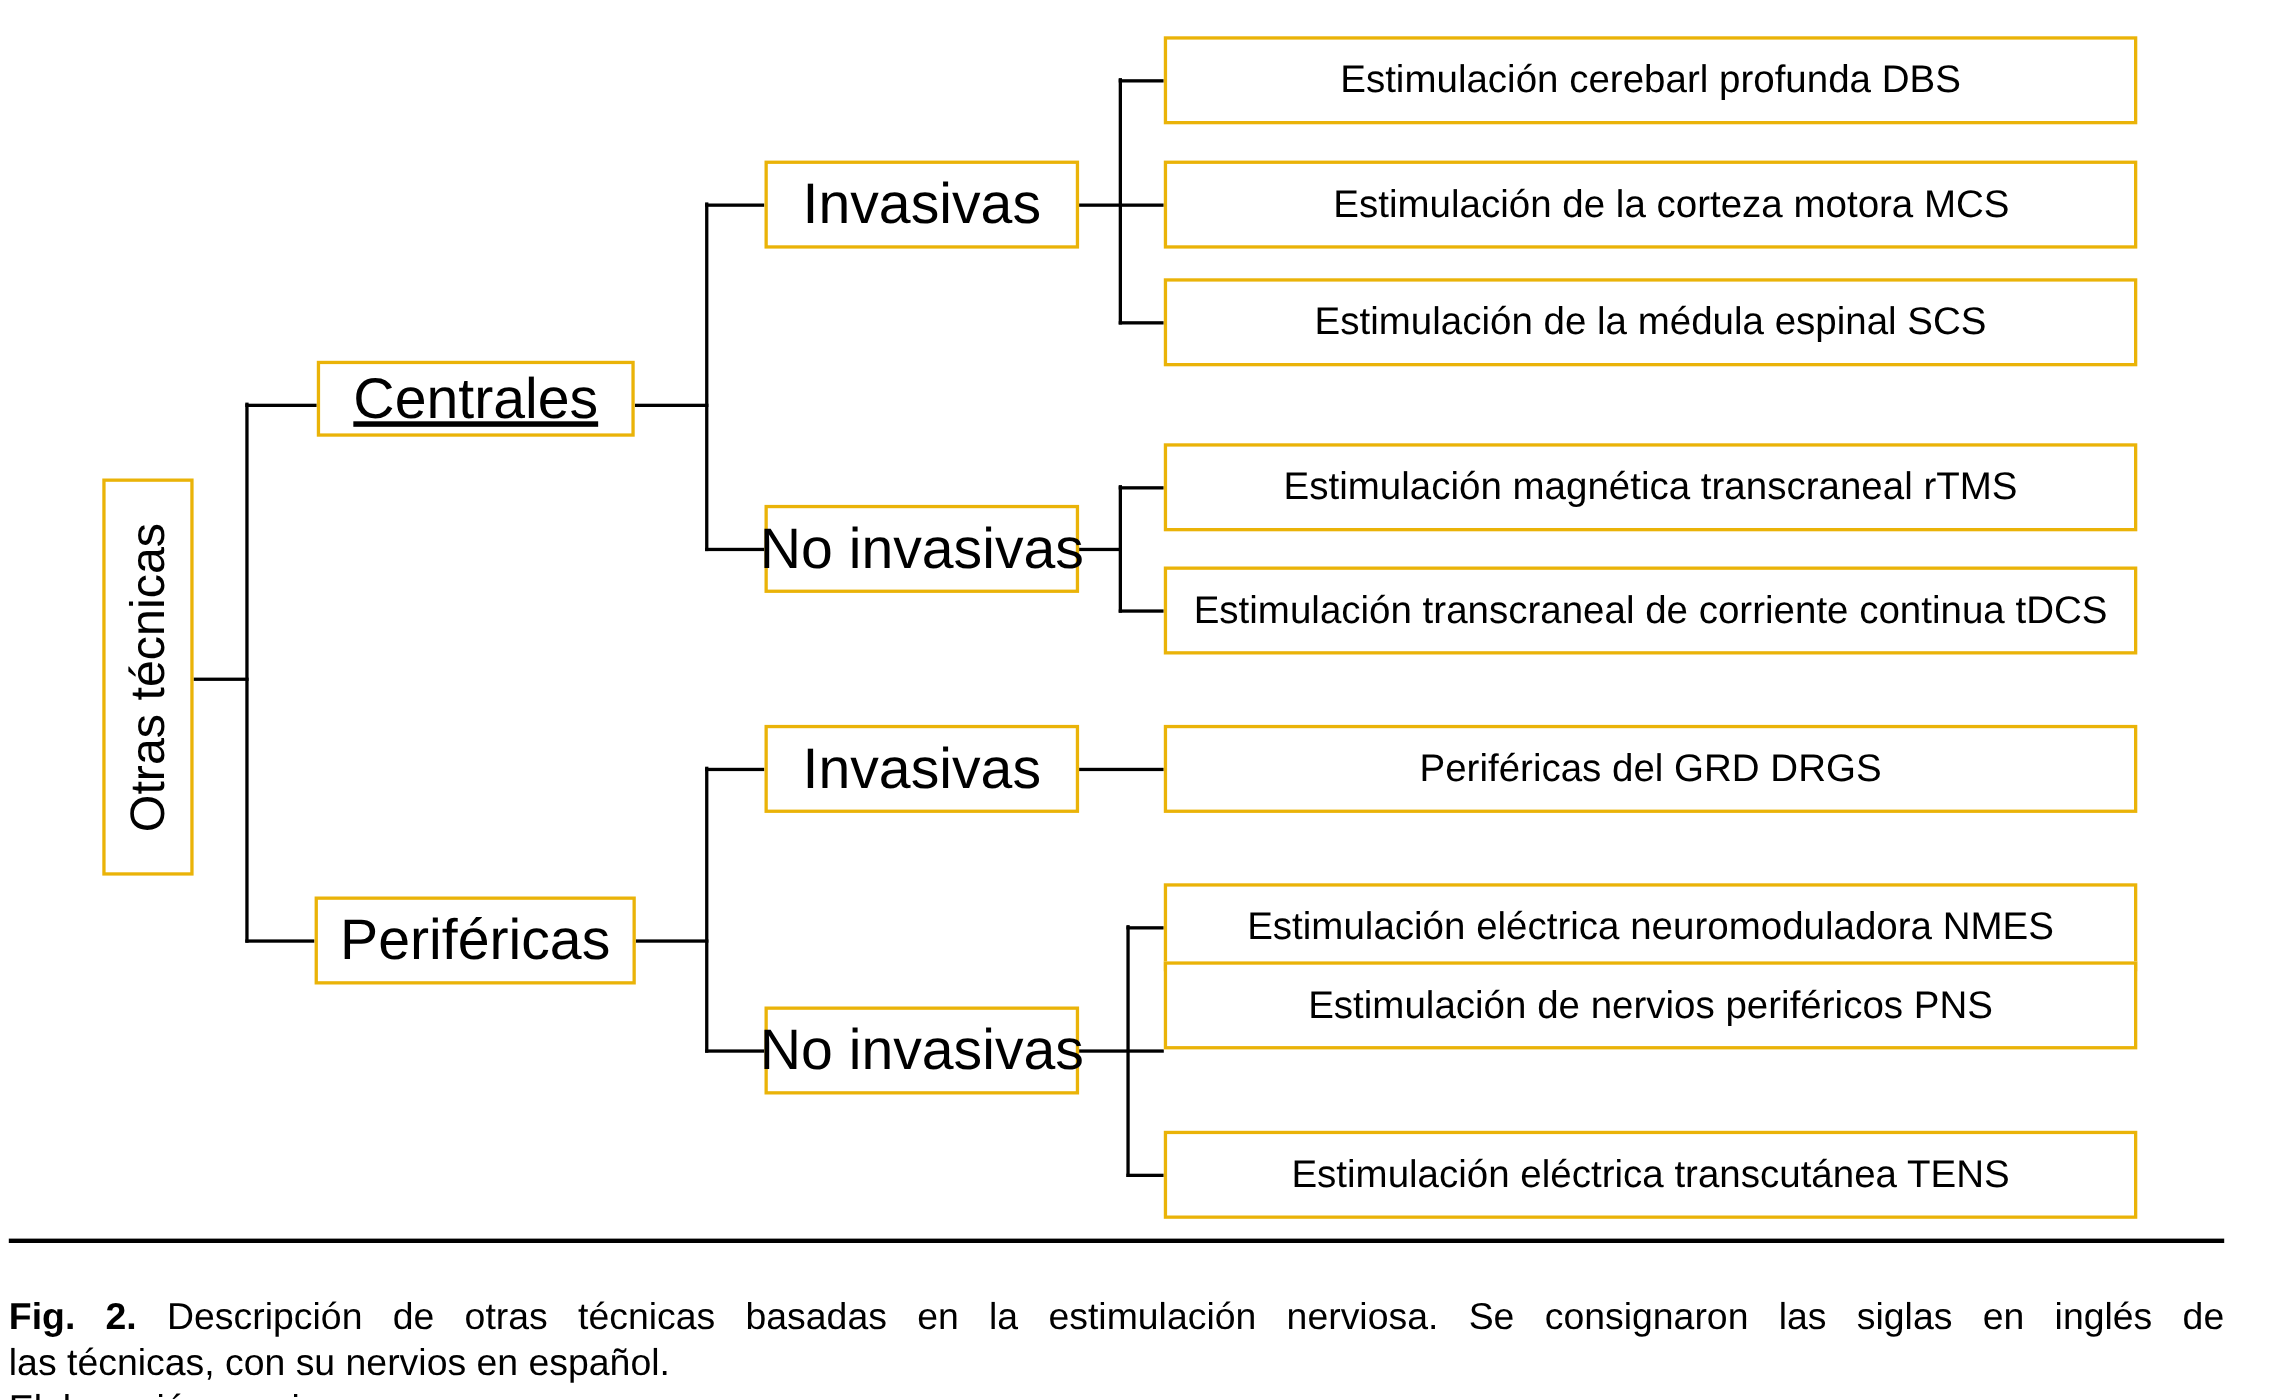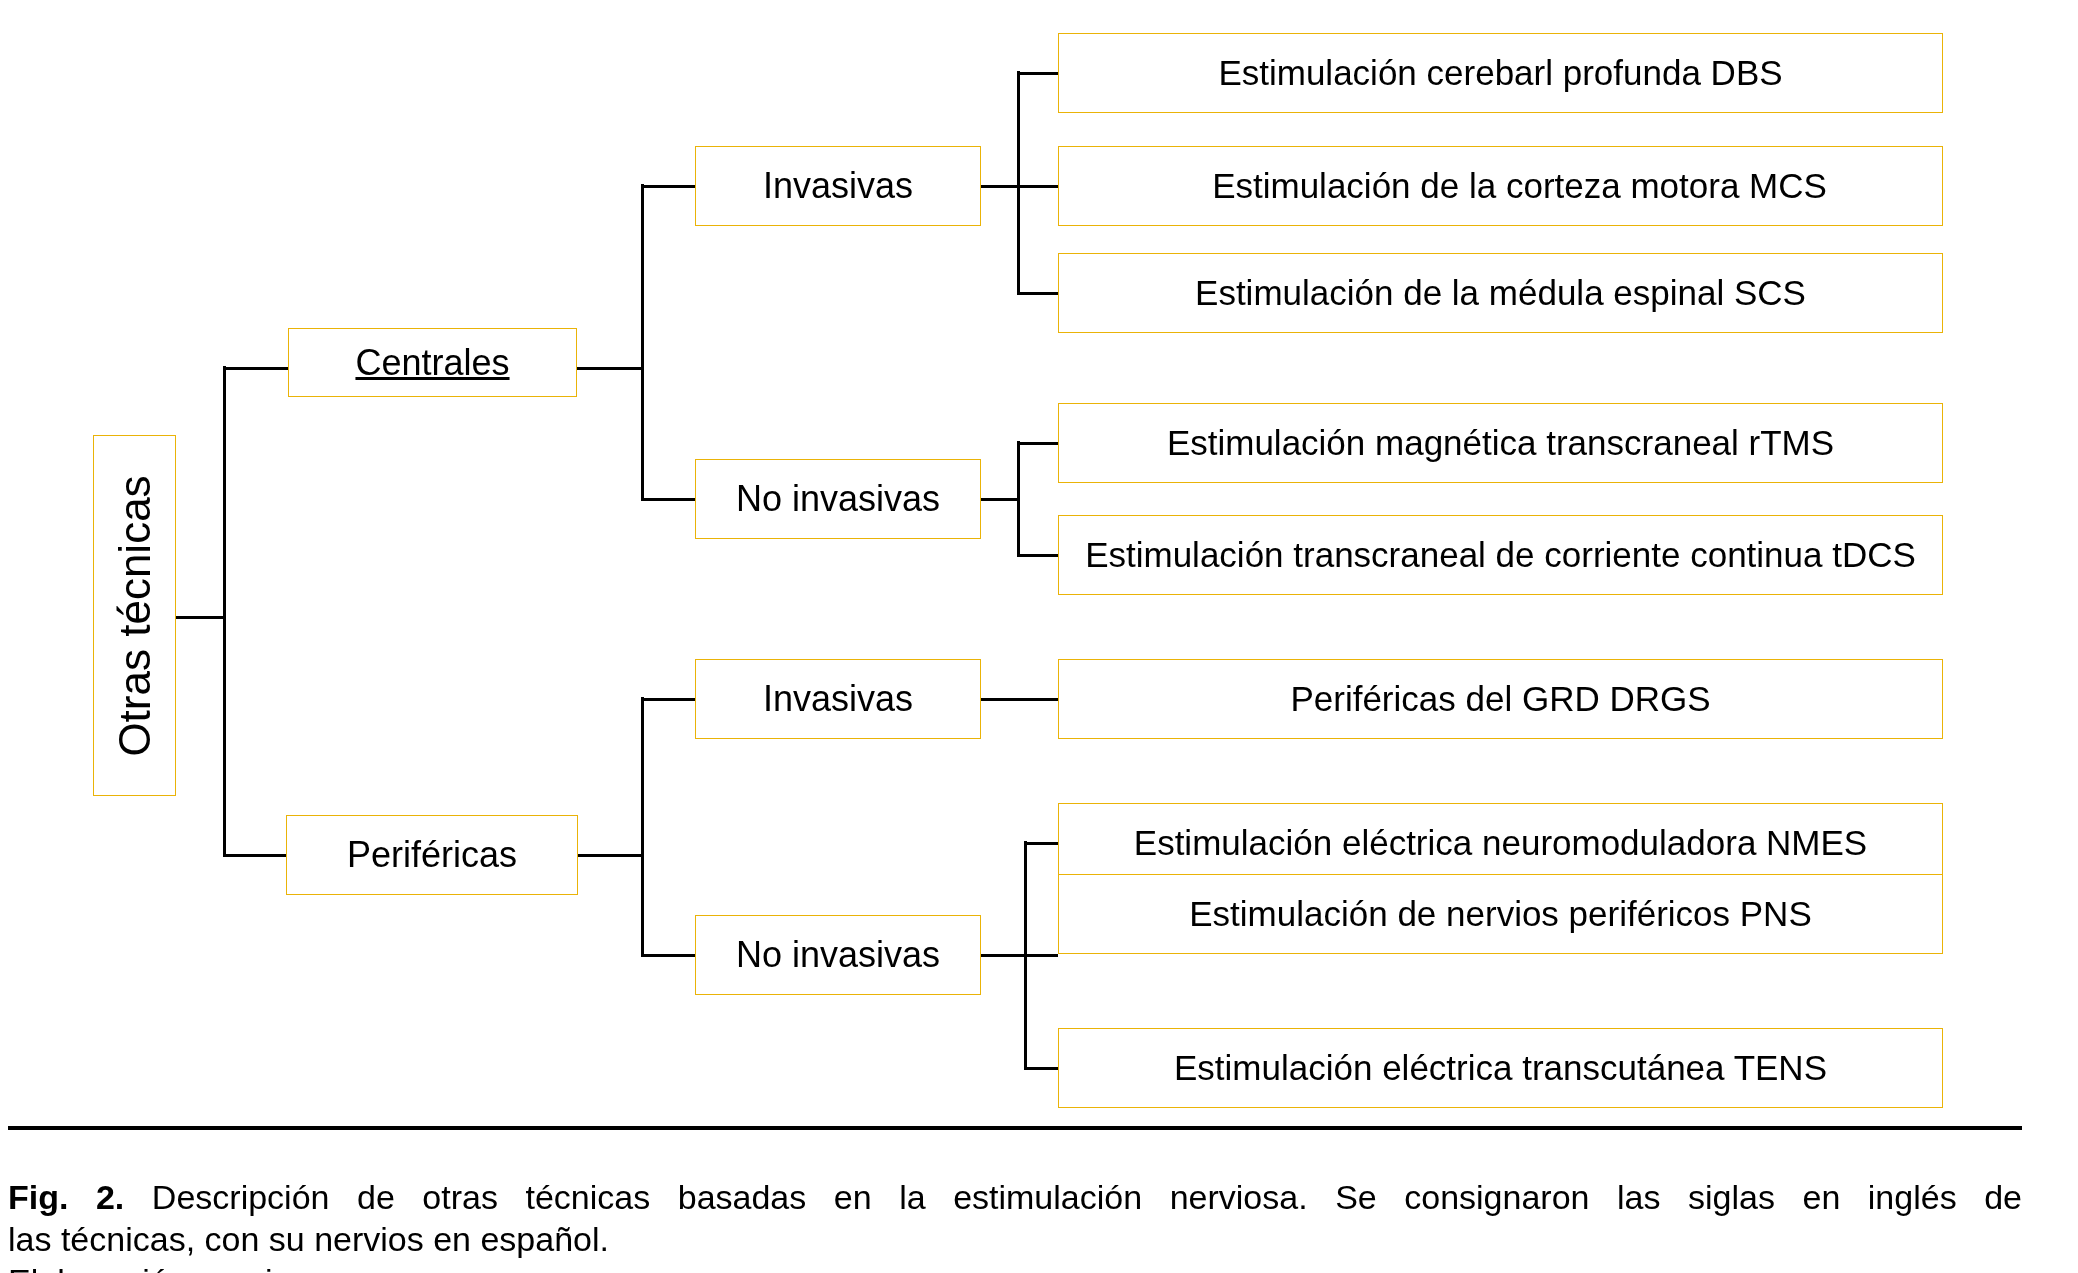--- a/index.html
+++ b/index.html
@@ -13,30 +13,30 @@
     height: 1273px;
     background: #ffffff;
     font-family: "Liberation Sans", sans-serif;
     color: #000000;
     overflow: hidden;
   }
   .box {
     position: absolute;
     box-sizing: border-box;
     background: #ffffff;
-    border: 1px solid #eab308;
+    border: 3px solid #eab308;
     display: flex;
     align-items: center;
     justify-content: center;
     text-align: center;
     white-space: nowrap;
     z-index: 2;
   }
   .leaf  { font-size: 35px; }
-  .branch{ font-size: 36px; }
+  .branch{ font-size: 52px; }
   .rootbox { font-size: 44px; }
   .vlabel {
     position: absolute;
     left: 50%;
     top: 50%;
     transform: translate(-50%, -50%) rotate(-90deg);
     white-space: nowrap;
   }
   .hline, .vline {
     position: absolute;

